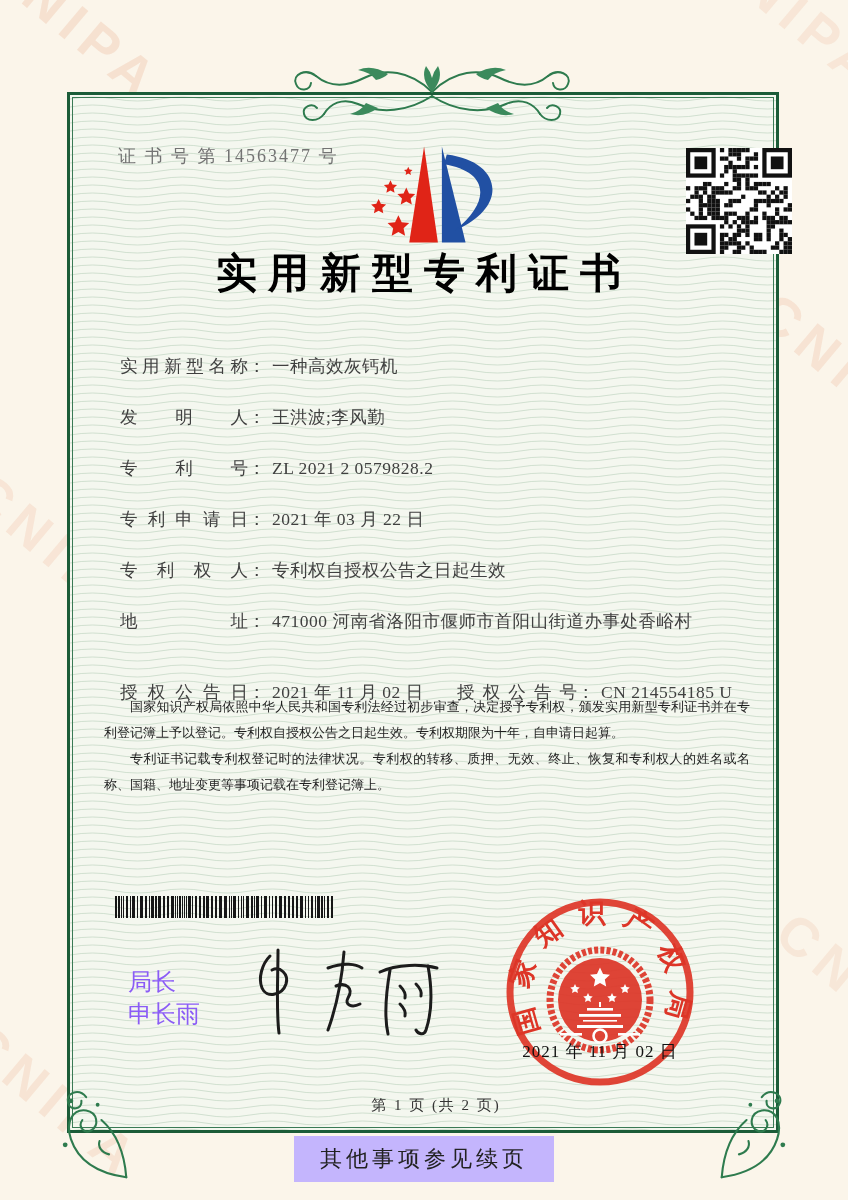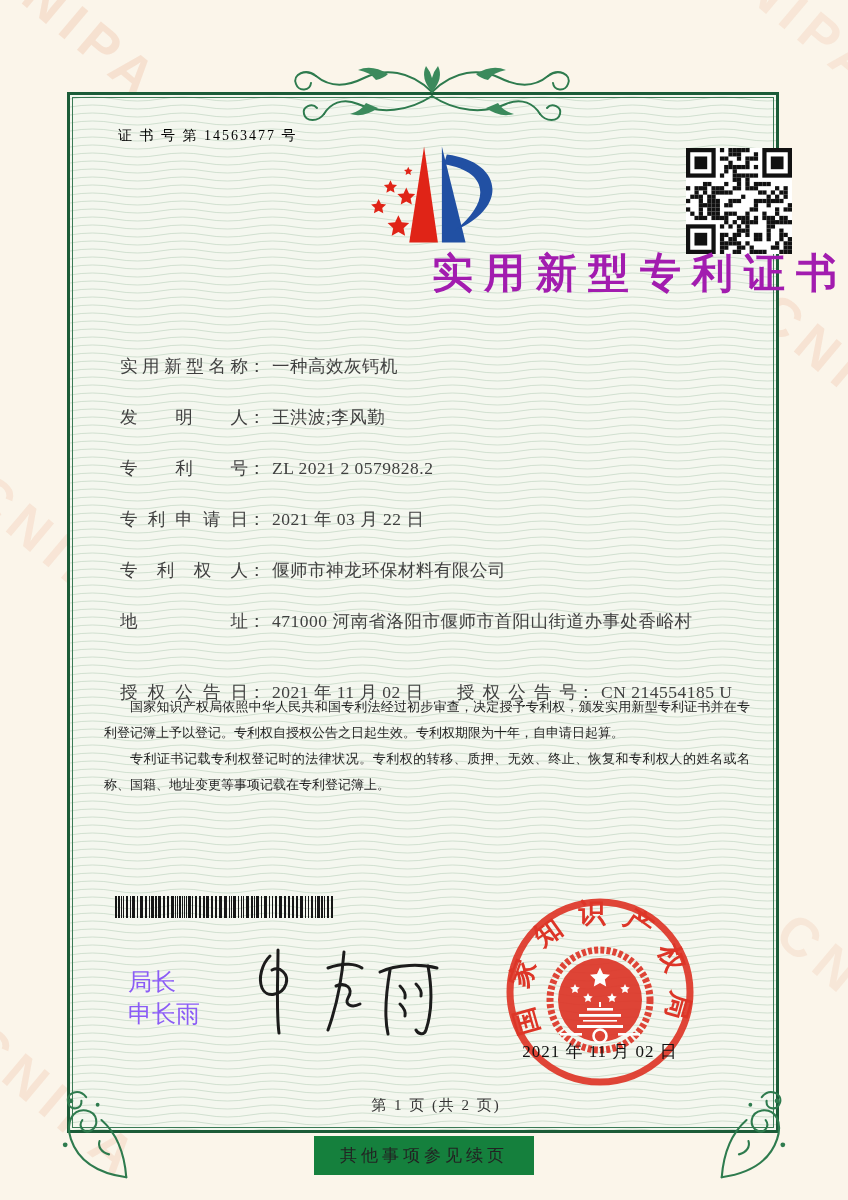--- a/index.html
+++ b/index.html
@@ -20,24 +20,24 @@
   
   .frame {
     position:absolute; left:67px; top:92px; width:712px; height:1041px;
     border:3px solid #1b5c38; background:#f4f7ef; z-index:2; box-sizing:border-box;
   }
   .frame-inner { position:absolute; inset:2px; border:1px solid #3a7a55; }
   .waves { position:absolute; inset:0; width:100%; height:100%; }
   .content { position:absolute; inset:0; z-index:3; }
   .ornament { position:absolute; z-index:4; }
 
-  .cert-no { left:118px; top:127px; font-size:14px; letter-spacing:2px; color:#000000; }
+  .cert-no { left:118px; top:144px; font-size:18px; letter-spacing:2px; color:#737373; }
   .logo { left:346px; top:140px; width:168px; height:110px; }
   .qr { left:686px; top:148px; width:106px; height:106px; }
-  .title { left:0; right:0; top:246px; text-align:right; font-size:41px; font-weight:700; letter-spacing:11px; color:#a21caf; }
+  .title { left:0; right:0; top:246px; text-align:center; font-size:41px; font-weight:700; letter-spacing:11px; color:#000000; }
 
   .fields { left:120px; top:354px; width:640px; }
   .frow { display:flex; align-items:baseline; height:24px; margin-bottom:27px; font-size:17.5px; color:#404040; }
   .flabel { display:inline-block; width:128px; text-align:justify; text-align-last:justify; -moz-text-align-last:justify; }
   .fcolon { width:18px; }
   .fval { margin-left:6px; letter-spacing:0.5px; white-space:nowrap; }
   .gseg1 { display:flex; align-items:center; min-width:337px; }
   .gseg2 { display:flex; align-items:baseline;margin-top:20px; }
   .glabel2 { display:inline-block; width:120px; text-align:justify; text-align-last:justify; -moz-text-align-last:justify; }
 
@@ -46,21 +46,21 @@
 
   .barcode { left:115px; top:896px; width:222px; height:22px; }
   .signer { left:128px; top:966px; font-family:"Liberation Sans","DejaVu Sans",sans-serif; font-size:24px; line-height:32px; color:#8b5cf6; z-index:4; }
   .sig { left:232px; top:938px; width:220px; height:100px; z-index:4; }
 
   .seal { left:502px; top:894px; width:196px; height:196px; z-index:4; }
   .seal-date { position:absolute; left:-14px; right:-14px; top:146px; text-align:center; font-size:17px; letter-spacing:1px; color:#111; }
 
   .page-no { left:0; right:0; top:1096px; text-align:center; font-size:15px; letter-spacing:2px; color:#333; z-index:3;padding-left:24px; }
   .note { left:0; right:0; top:1136px; text-align:center; z-index:3; }
-  .note span { display:inline-block; background:#15803d; padding:8px 26px; font-size:17px; letter-spacing:4px; color:#222; }
+  .note span { display:inline-block; background:#c4b5fd; padding:8px 26px; font-size:22px; letter-spacing:4px; color:#222; }
 </style>
 </head>
 <body>
 
 <div class="page">
 
   <div class="wm" style="left:-30px;top:-8px;">CNIPA</div>
   <div class="wm" style="left:690px;top:-18px;opacity:.75;">CNIPA</div>
   <div class="wm" style="left:742px;top:340px;opacity:.9;">CNIPA</div>
   <div class="wm" style="left:-46px;top:520px;opacity:.8;">CNIPA</div>
@@ -384,21 +384,21 @@
           <span class="fval">ZL 2021 2 0579828.2</span>
       </div>
       <div class="frow">
         <span class="flabel">专利申请日</span>
           <span class="fcolon">：</span>
           <span class="fval">2021 年 03 月 22 日</span>
       </div>
       <div class="frow">
         <span class="flabel">专利权人</span>
           <span class="fcolon">：</span>
-          <span class="fval">偃师市神龙环保材料有限公司</span>
+          <span class="fval">专利权自授权公告之日起生效</span>
       </div>
       <div class="frow">
         <span class="flabel">地址</span>
           <span class="fcolon">：</span>
           <span class="fval">471000 河南省洛阳市偃师市首阳山街道办事处香峪村</span>
       </div>
       <div class="frow">
         <span class="gseg1">
           <span class="flabel">授权公告日</span>
             <span class="fcolon">：</span>

